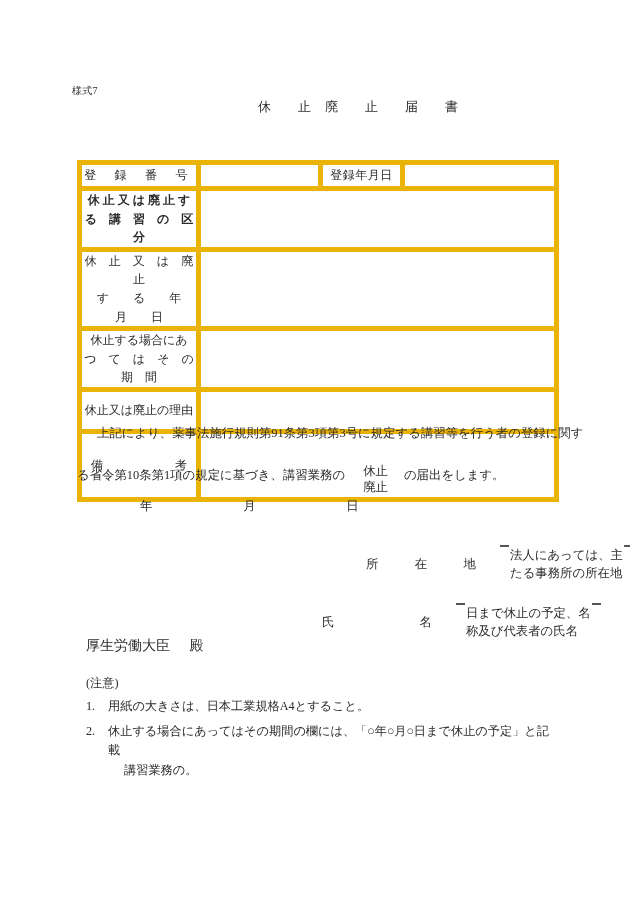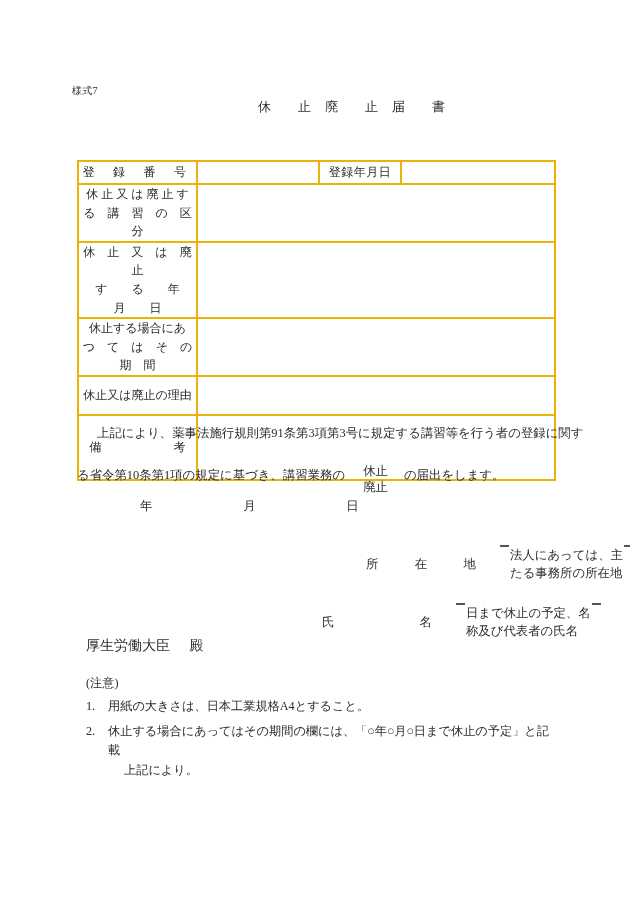--- a/index.html
+++ b/index.html
@@ -44,56 +44,57 @@
   .title-stack {
     display: flex;
     flex-direction: row;
     line-height: 1.35;
   }
   .title-stack span {
     letter-spacing: 7px;
     padding-right: 7px;
   }
   .title-tail {
+    margin-left: 13px;
     letter-spacing: 7px;
     padding-right: 7px;
   }
 
   
   .form-table {
     position: absolute;
     left: 77px;
     top: 160px;
     width: 477px;
     border-collapse: collapse;
     table-layout: fixed;
   }
   .form-table td {
-    border: 2px solid #eab308;
+    border: 5px solid #eab308;
     font-size: 12px;
     padding: 0;
     vertical-align: middle;
   }
   .lbl {
     text-align: center;
     line-height: 1.55;
     padding: 3px 4px;
   }
   .lbl .sp {
     letter-spacing: 3.2px;
     padding-right: 3.2px;
     display: inline-block;
   }
   .lbl .sp-tight {
     letter-spacing: 0.5px;
     display: inline-block;
   }
   .val { }
   .r-regno td { height: 21px; }
-  .r-kubun td { height: 47px; }
+  .r-kubun td { height: 47px; font-weight: bold; }
   .r-date td  { height: 47px; text-align: center; }
   .r-kikan td { height: 47px; }
   .r-riyu td  { height: 37px; }
   .r-biko td  { height: 63px; }
 
   
   .para {
     position: absolute;
     left: 77px;
     top: 425px;
@@ -359,18 +360,18 @@
 
   <div class="notes">
     <div class="note-item">
       <span class="note-num">1.</span>
       <span class="note-body">用紙の大きさは、日本工業規格A4とすること。</span>
     </div>
     <div class="note-item">
       <span class="note-num">2.</span>
       <span class="note-body">
         <span>休止する場合にあってはその期間の欄には、「○年○月○日まで休止の予定」と記載</span>
-        <span class="note-cont">上記により。</span>
+        <span class="note-cont">講習業務の。</span>
       </span>
     </div>
   </div>
 
 </div>
 
 </body></html>

